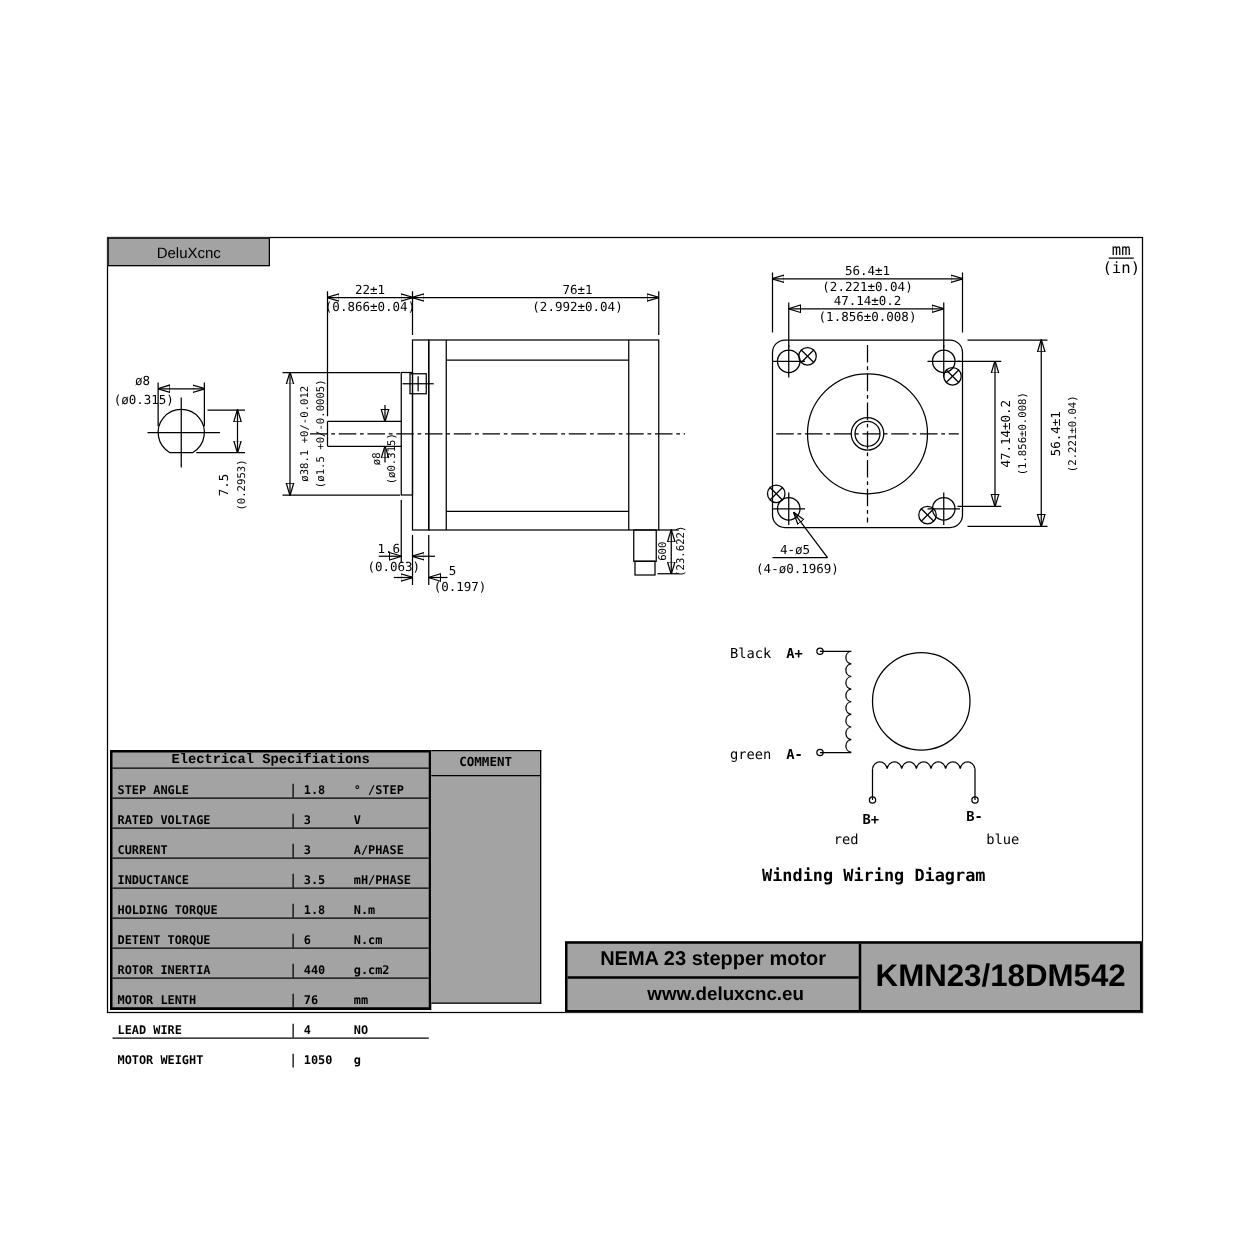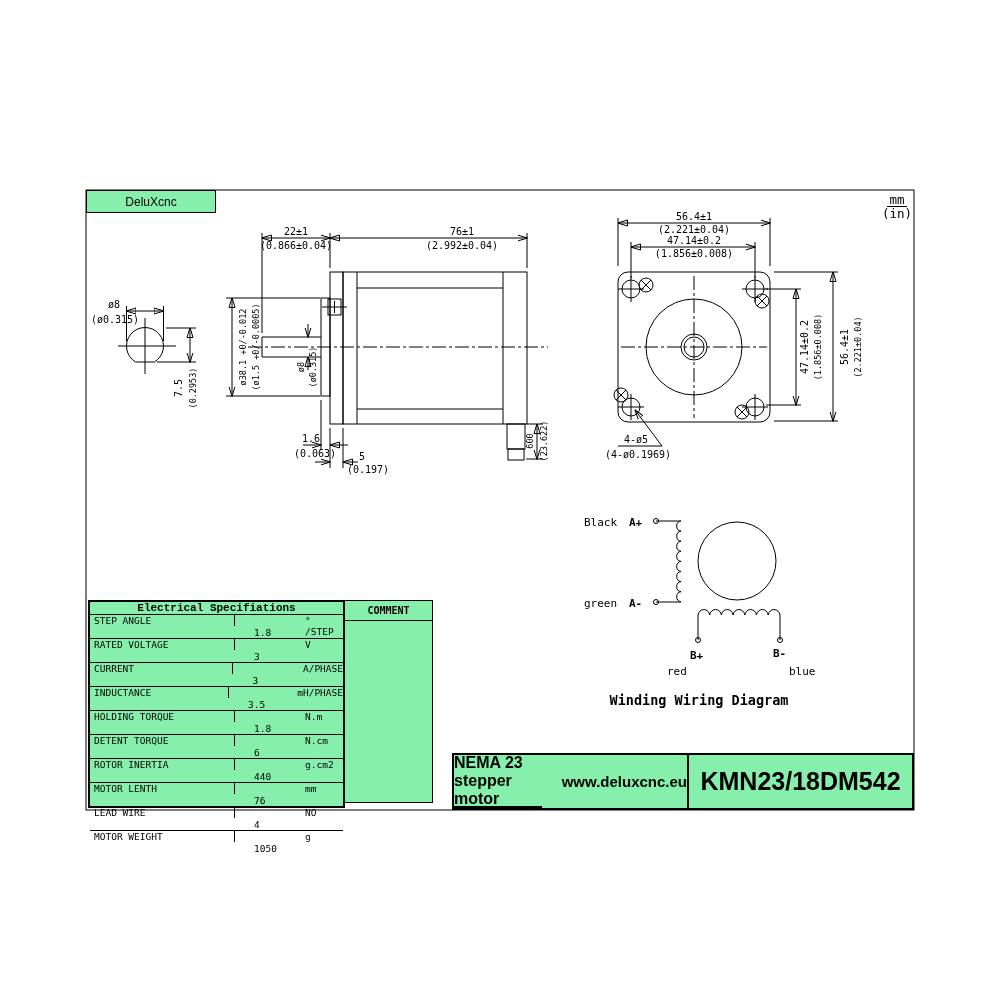--- a/index.html
+++ b/index.html
@@ -9,43 +9,43 @@
   svg.draw line, svg.draw path, svg.draw rect, svg.draw circle, svg.draw polyline{
     stroke:#000;fill:none;stroke-width:1;}
   svg.draw text{fill:#000;stroke:none;font-family:"DejaVu Sans Mono",monospace;font-size:10px;}
   svg.draw text.t9{font-size:8.5px;}
   svg.draw text.t11{font-size:11px;}
   svg.draw text.bold{font-weight:bold;}
   svg.draw text.title{font-size:13.5px;font-weight:bold;}
   .cl{stroke-dasharray:14 3 3 3;stroke-width:.8;}
   .thin{stroke-width:.8;}
   .thk{stroke-width:2;}
-  .box{position:absolute;box-sizing:border-box;border:1.5px solid #000;background:#86efac;}
+  .box{position:absolute;box-sizing:border-box;border:1.5px solid #000;background:#a3a3a3;}
   .brand{left:86px;top:190px;width:130px;height:23px;display:flex;align-items:center;justify-content:center;
          font-family:"Liberation Sans",sans-serif;font-size:12px;}
   .units{position:absolute;left:880px;top:193px;width:34px;text-align:center;font-size:12.5px;line-height:13px;}
   .units .mm{border-bottom:1px solid #000;display:inline-block;padding:0 2px;}
   
   .spec{left:88px;top:600px;width:257px;height:208px;border:2px solid #000;display:flex;flex-direction:column;}
   .spec-title{height:19px;border-bottom:1.5px solid #000;display:flex;align-items:center;justify-content:center;
               font-weight:bold;font-size:11px;font-family:Liberation Mono, monospace;}
   .spec-rows{flex:1;display:flex;flex-direction:column;}
-  .spec-row{flex:1;display:flex;align-items:flex-start;border-bottom:1px solid #000;
-            font-weight:normal;font-size:9.5px;gap:11px;}
+  .spec-row{flex:1;display:flex;align-items:flex-end;border-bottom:1px solid #000;
+            font-weight:bold;font-size:9.5px;}
   .spec-row:last-child{border-bottom:none;}
   .spec-row .lbl{width:140px;border-right:1.5px solid #000;display:flex;align-items:center;padding-left:4px;}
   .spec-row .val{width:40px;display:flex;align-items:center;padding-left:8px;margin-top:12px;}
   .spec-row .unit{flex:1;display:flex;align-items:center;}
   .comment{left:345px;top:600px;width:88px;height:203px;border:1.5px solid #000;border-left:none;}
   .comment-hd{height:19px;border-bottom:1.5px solid #000;display:flex;align-items:center;justify-content:center;
               font-weight:bold;font-size:10px;}
   
   .tblock{left:452px;top:753px;width:462px;height:57px;border:2px solid #000;display:flex;
           font-family:"Liberation Sans",sans-serif;font-weight:bold;}
-  .tblock .lcol{width:233px;display:flex;flex-direction:row;border-right:2px solid #000;}
+  .tblock .lcol{width:233px;display:flex;flex-direction:column;border-right:2px solid #000;}
   .tblock .product{flex:1;border-bottom:2px solid #000;display:flex;align-items:center;justify-content:center;font-size:16px;}
   .tblock .site{flex:1;display:flex;align-items:center;justify-content:center;font-size:15px;margin-left:20px;}
   .tblock .model{flex:1;display:flex;align-items:center;justify-content:center;font-size:25px;}
 </style>
 </head>
 <body>
 
 <div class="sheet">
 
 <svg class="draw" width="1000" height="1000" viewBox="0 0 1000 1000">

